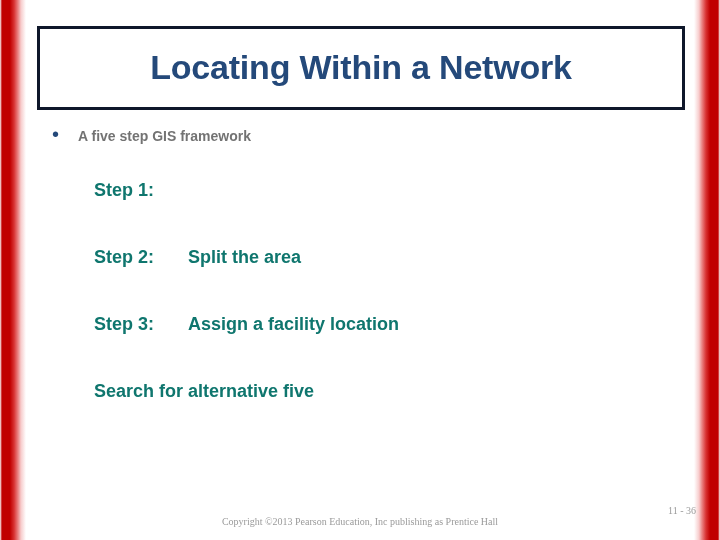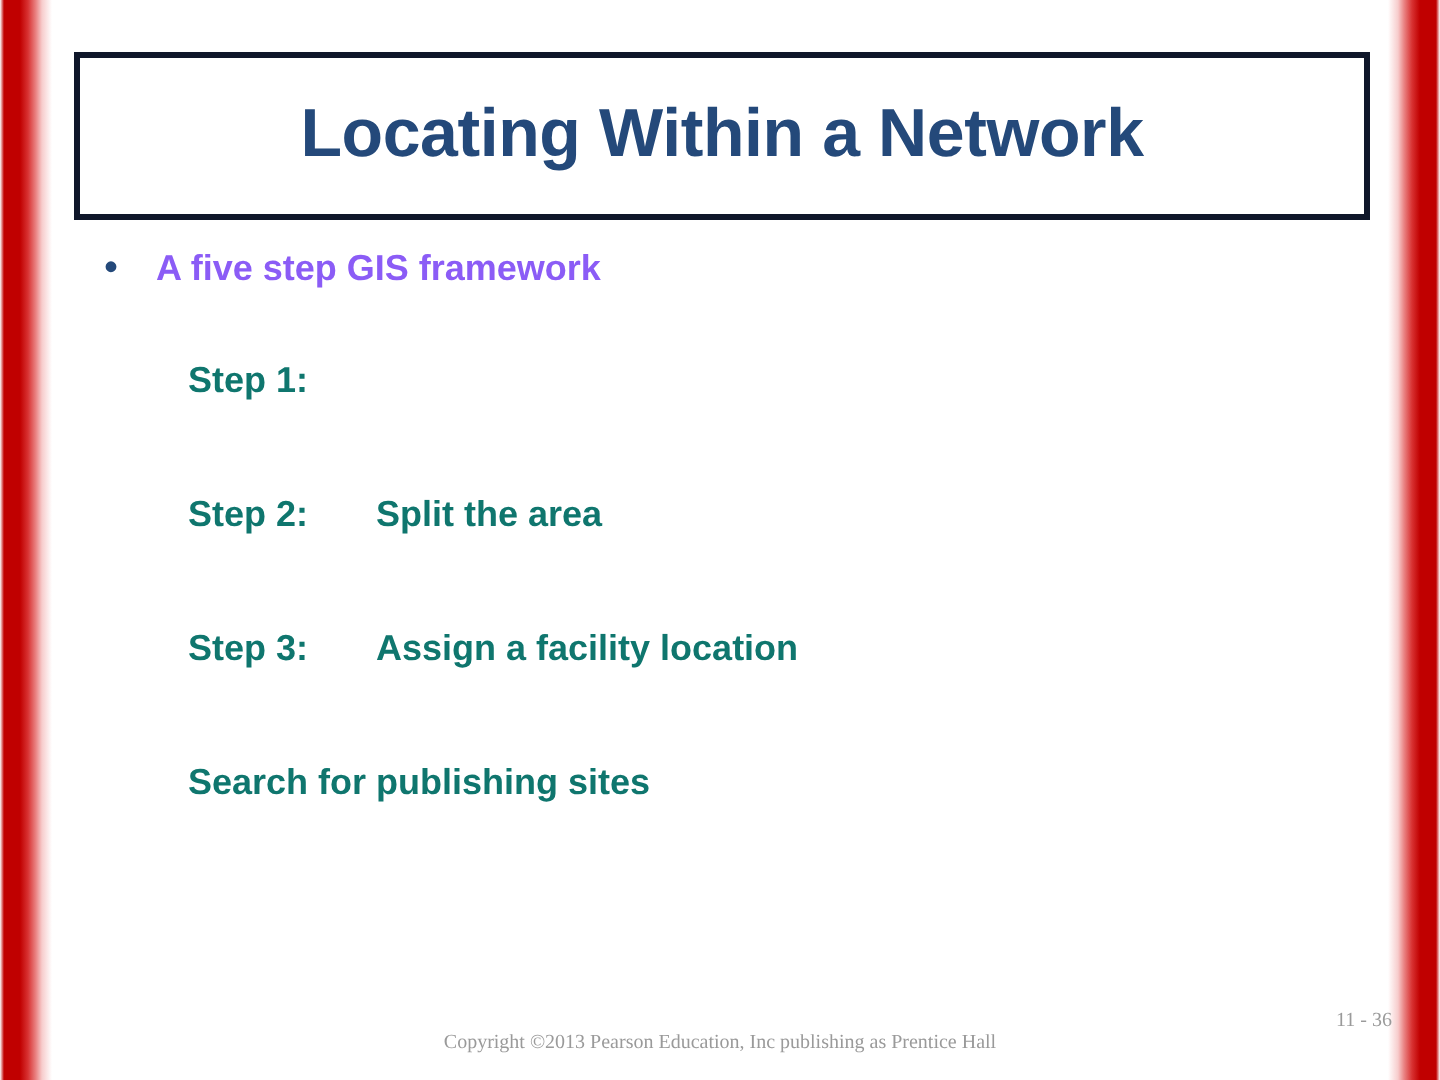--- a/index.html
+++ b/index.html
@@ -84,23 +84,23 @@
     align-items: baseline;
     color: #24497a;
   }
   #bullet-dot {
     font-size: 20px;
     line-height: 1;
     width: 26px;
     color: #24497a;
   }
   #bullet-label {
-    font-size: 18px;
+    font-size: 14px;
     font-weight: bold;
-    color: #8b5cf6;
+    color: #737373;
     white-space: nowrap;
   }
 
   
   #steps {
     position: absolute;
     left: 94px;
     top: 180px;
     width: 580px;
   }
@@ -180,21 +180,21 @@
       <span class="step-label">Step 2:</span>
       <span class="step-text">Split the area</span>
     </div>
 
     <div class="step-row">
       <span class="step-label">Step 3:</span>
       <span class="step-text">Assign a facility location</span>
     </div>
 
     <div class="step-row">
-      <span class="step-text">Search for publishing sites</span>
+      <span class="step-text">Search for alternative five</span>
     </div>
 
 
   </div>
 
   <div id="footer">
     <div id="footer-copyright">Copyright ©2013 Pearson Education, Inc  publishing as Prentice Hall</div>
     <div id="footer-pagenum">11 - 36</div>
   </div>
 

